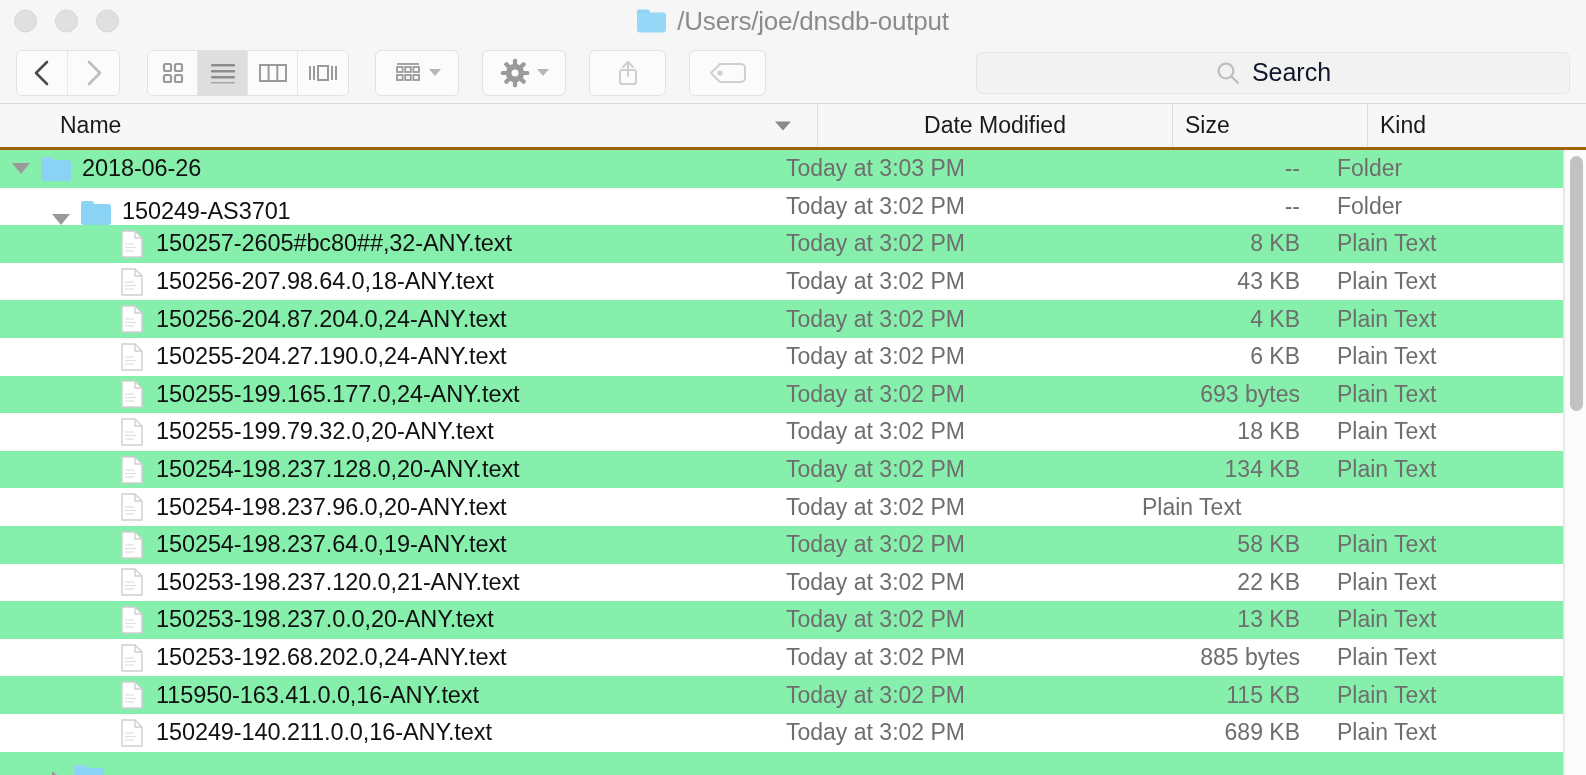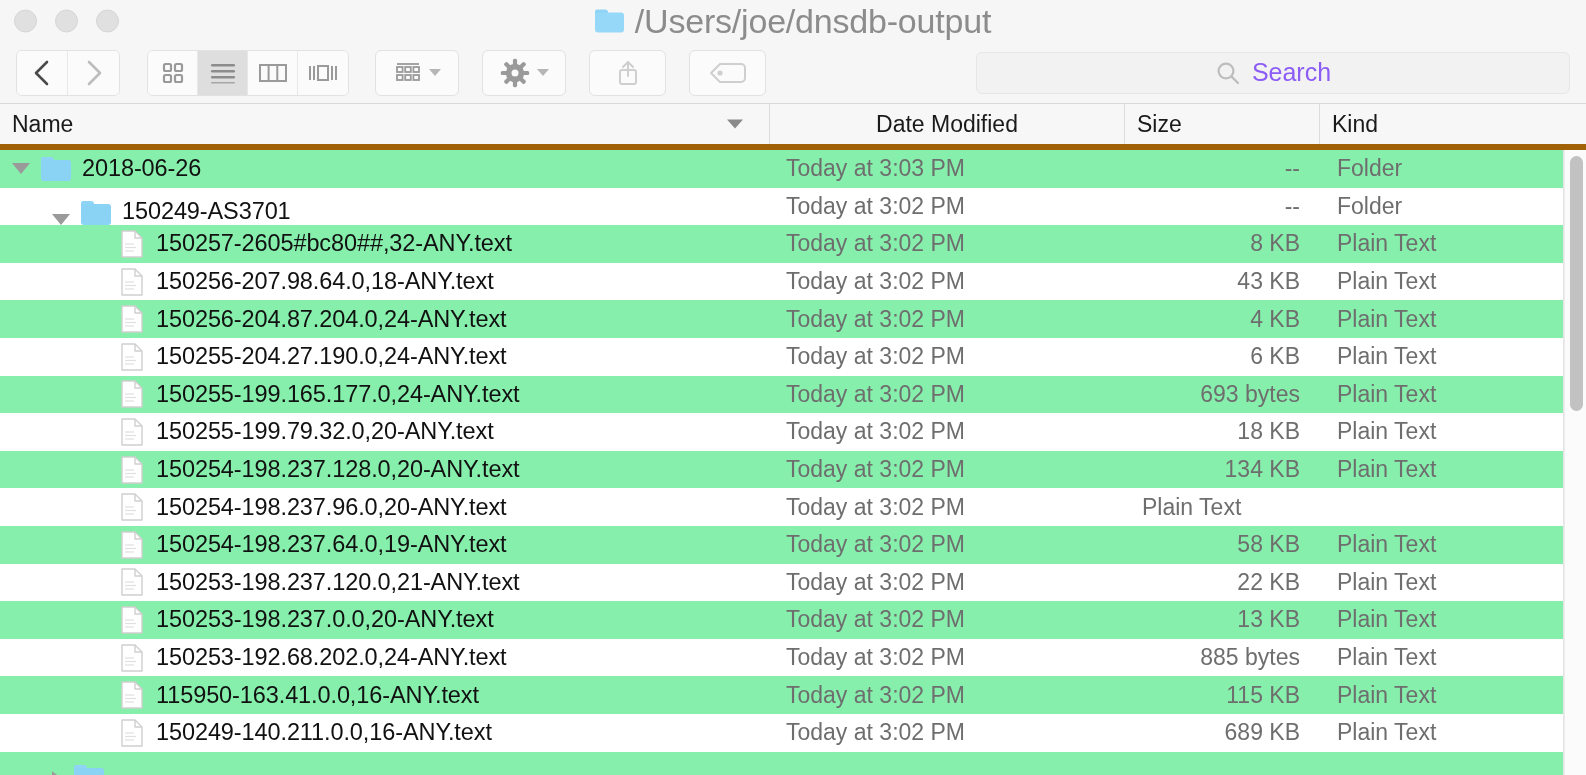--- a/index.html
+++ b/index.html
@@ -77,21 +77,21 @@
   }
   .title-folder-icon .body {
     position: absolute;
     left: 0; top: 3px;
     width: 29px; height: 20px;
     background: #95d8f7;
     border-radius: 3px;
   }
 
   .window-title {
-    font-size: 34px;
+    font-size: 26px;
     color: #8c8c8c;
     font-weight: 400;
     letter-spacing: -0.2px;
     white-space: nowrap;
   }
 
   
   .toolbar {
     position: relative;
     height: 62px;
@@ -158,32 +158,33 @@
     border: 1px solid #e6e6e6;
     border-radius: 6px;
     background: #f2f2f2;
     display: flex;
     align-items: center;
     justify-content: center;
     gap: 11px;
   }
   .search-placeholder {
     font-size: 25px;
-    color: #8b5cf6;
+    color: #0f172a;
     font-weight: 400;
   }
 
   
   .col-header {
     height: 46px;
     flex: 0 0 46px;
     background: #f7f7f7;
     display: flex;
-    border-bottom: 6px solid #a16207;
-    position: relative;
+    border-bottom: 3px solid #a16207;
+    position: relative;
+    padding-left: 48px;
   }
   .col-header .cell {
     display: flex;
     align-items: center;
     border-right: 1px solid #dcdcdc;
     font-size: 23px;
     color: #1a1a1a;
     padding: 0 12px;
     position: relative;
   }

